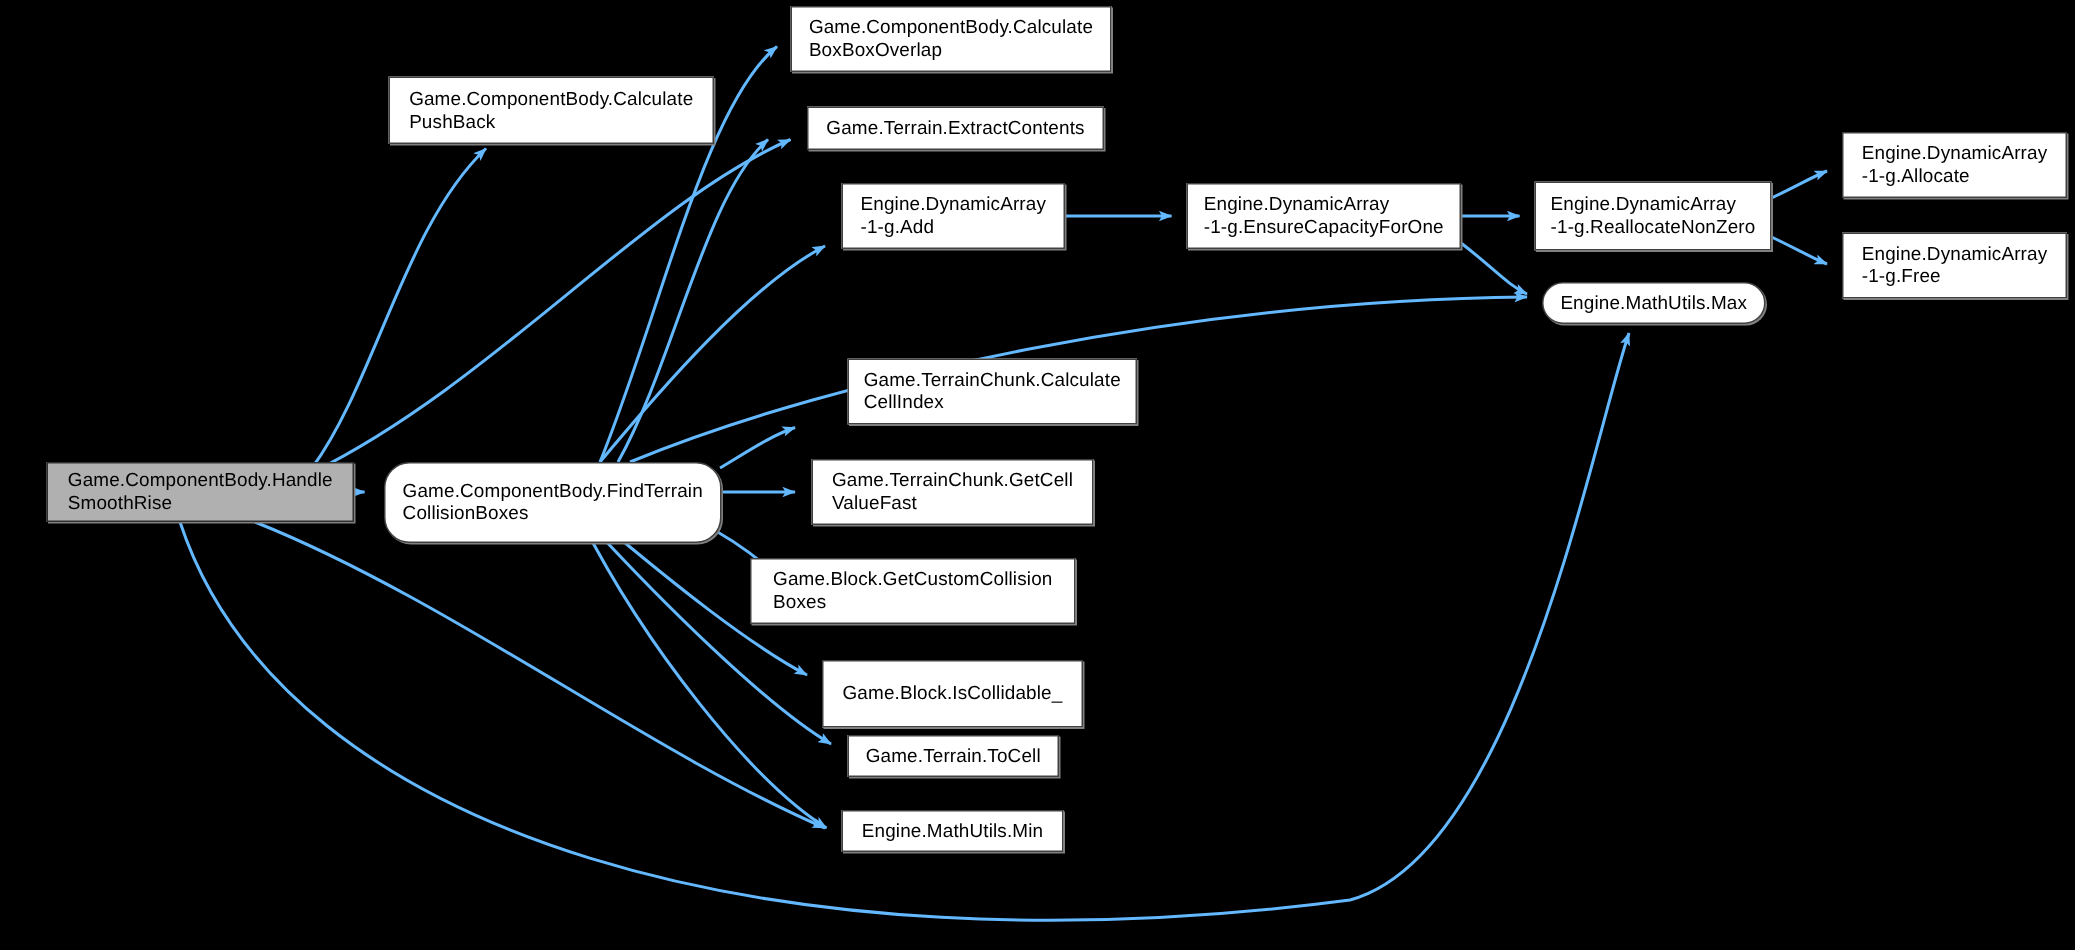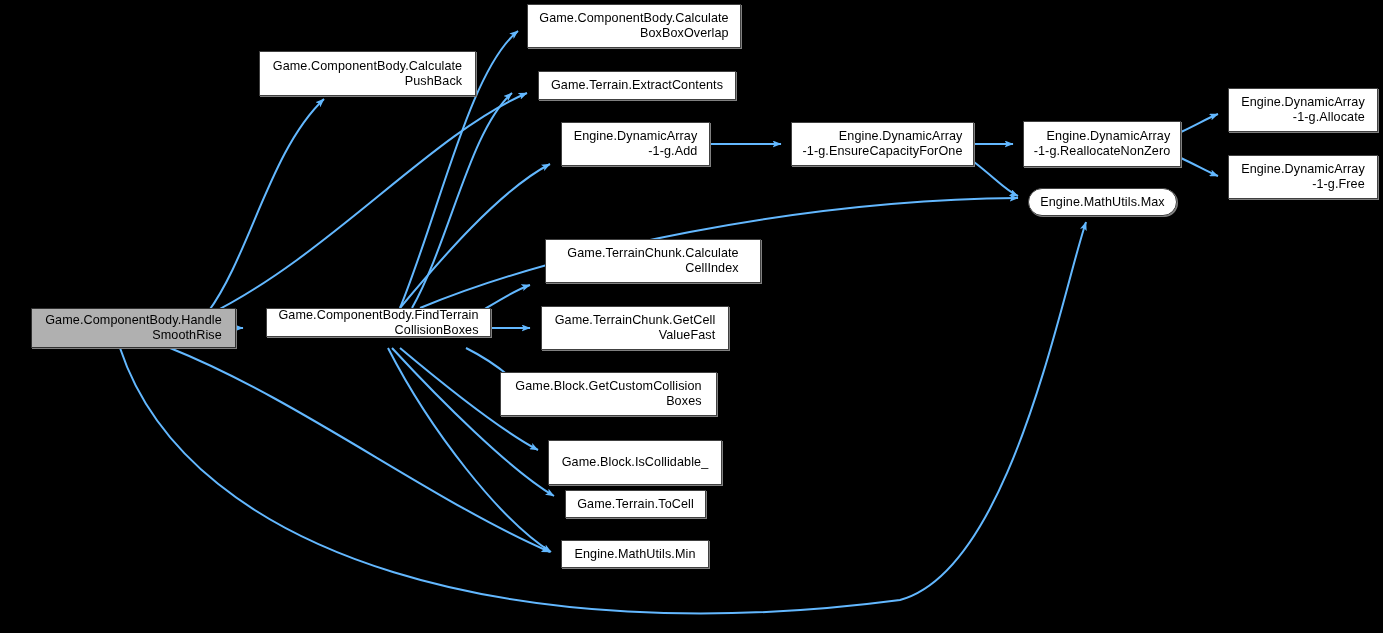--- a/index.html
+++ b/index.html
@@ -1,20 +1,20 @@
 <!DOCTYPE html>
 <html><head>
 <meta charset="utf-8">
 <style>
   html,body{margin:0;padding:0;background:#000;}
   #canvas{position:relative;width:1383px;height:633px;background:#000;overflow:hidden;
           font-family:"Liberation Sans","DejaVu Sans",sans-serif;}
   #edges{position:absolute;left:0;top:0;width:1383px;height:633px;}
   .node{position:absolute;box-sizing:border-box;display:flex;align-items:center;
-        justify-content:center;text-align:right;background:#ffffff;color:#000000;
+        justify-content:center;text-align:left;background:#ffffff;color:#000000;
         border:1px solid #404040;box-shadow:1px 1px 0 0 #808080;
         font-size:12.6px;line-height:15px;letter-spacing:.1px;
         white-space:pre-line;padding:2px 3px;}
   .node.selected{background:#b0b0b0;border-color:#303030;}
 </style>
 </head>
 <body>
 
 <div id="canvas">
   <svg id="edges" viewBox="0 0 1383 633" xmlns="http://www.w3.org/2000/svg">
@@ -44,37 +44,37 @@
         <path d="M 974,162 C 995,178 1005,190 1018,196" fill="none" stroke="#63b8ff" stroke-width="2" marker-end="url(#ah)"></path>
         <path d="M 1181,132 C 1198,124 1208,118 1218,114" fill="none" stroke="#63b8ff" stroke-width="2" marker-end="url(#ah)"></path>
         <path d="M 1181,158 C 1198,166 1208,172 1218,176" fill="none" stroke="#63b8ff" stroke-width="2" marker-end="url(#ah)"></path>
       </g>
   </svg>
   <div id="nodes">
       <div class="node selected" style="left: 3px; top: 308px; width: 205px; height: 40px; margin-left: 28px;">Game.ComponentBody.Handle
 SmoothRise</div>
       <div class="node" style="left: 259px; top: 51px; width: 217px; height: 45px;">Game.ComponentBody.Calculate
 PushBack</div>
-      <div class="node" style="left: 266px; top: 308px; width: 225px; height: 29px;">Game.ComponentBody.FindTerrain
+      <div class="node" style="left: 256px; top: 308px; width: 225px; height: 54px; border-radius: 17px;">Game.ComponentBody.FindTerrain
 CollisionBoxes</div>
       <div class="node" style="left: 527px; top: 4px; width: 214px; height: 44px;">Game.ComponentBody.Calculate
 BoxBoxOverlap</div>
       <div class="node" style="left: 538px; top: 71px; width: 198px; height: 29px;">Game.Terrain.ExtractContents</div>
       <div class="node" style="left: 561px; top: 122px; width: 149px; height: 44px;">Engine.DynamicArray
 -1-g.Add</div>
       <div class="node" style="left: 791px; top: 122px; width: 183px; height: 44px;">Engine.DynamicArray
 -1-g.EnsureCapacityForOne</div>
       <div class="node" style="left: 1023px; top: 121px; width: 158px; height: 46px;">Engine.DynamicArray
 -1-g.ReallocateNonZero</div>
       <div class="node" style="left: 1228px; top: 88px; width: 150px; height: 44px;">Engine.DynamicArray
 -1-g.Allocate</div>
       <div class="node" style="left: 1228px; top: 155px; width: 150px; height: 44px;">Engine.DynamicArray
 -1-g.Free</div>
       <div class="node" style="left: 1028px; top: 188px; width: 149px; height: 28px; border-radius: 14px;">Engine.MathUtils.Max</div>
-      <div class="node" style="left: 545px; top: 239px; width: 216px; height: 44px;">Game.TerrainChunk.Calculate
+      <div class="node" style="left: 565px; top: 239px; width: 193px; height: 44px;">Game.TerrainChunk.Calculate
 CellIndex</div>
       <div class="node" style="left: 541px; top: 306px; width: 188px; height: 44px;">Game.TerrainChunk.GetCell
 ValueFast</div>
       <div class="node" style="left: 500px; top: 372px; width: 217px; height: 44px;">Game.Block.GetCustomCollision
 Boxes</div>
       <div class="node" style="left: 548px; top: 440px; width: 174px; height: 45px;">Game.Block.IsCollidable_</div>
       <div class="node" style="left: 565px; top: 490px; width: 141px; height: 28px;">Game.Terrain.ToCell</div>
       <div class="node" style="left: 561px; top: 540px; width: 148px; height: 28px;">Engine.MathUtils.Min</div>
     </div>
 </div>

